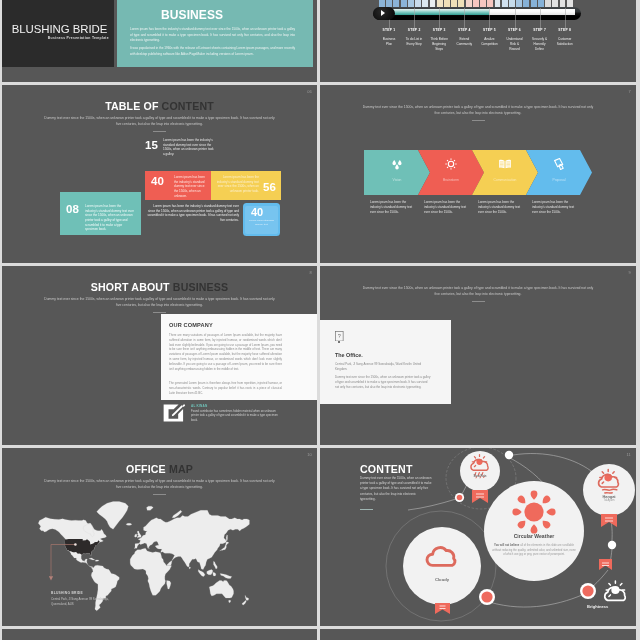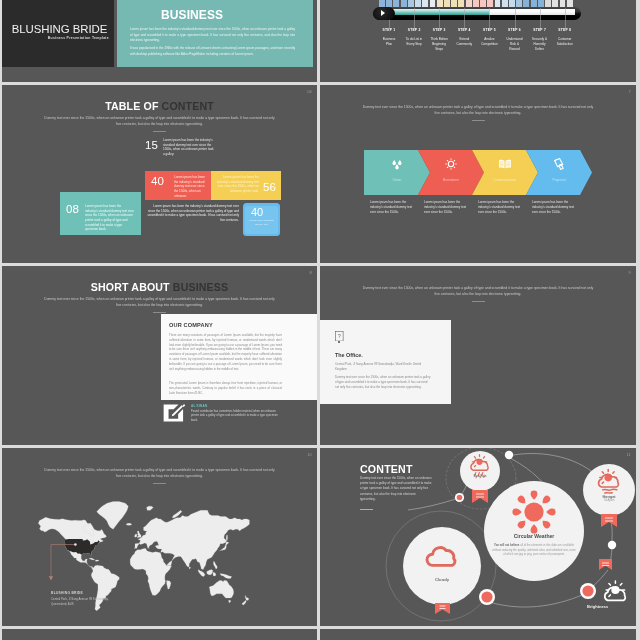--- a/index.html
+++ b/index.html
@@ -68,21 +68,21 @@
   
   #about-body{position:absolute;left:0;top:0;width:100%;height:100%;}
   .ab-chev{position:absolute;top:65px;height:45px;}
   .ab-lab{position:absolute;top:93px;font-size:3.3px;text-align:center;}
   .ab-tx{position:absolute;top:115px;width:48px;font-size:3.05px;line-height:1.62;color:#e3e3e3;}
   .ab-ico{position:absolute;top:72px;}
 
   
   #toc-body{position:absolute;left:0;top:0;width:100%;height:100%;}
   .toc-box{position:absolute;}
-  .toc-num{position:absolute;font-weight:normal;color:#ffffff;line-height:1;}
+  .toc-num{position:absolute;font-weight:bold;color:#ffffff;line-height:1;}
   .toc-tx{position:absolute;font-size:3.05px;line-height:1.52;color:#ffffff;}
 
   
   #steps-wrap{position:absolute;left:0;top:0;width:100%;height:100%;}
   .st-seg{position:absolute;top:96px;height:7px;}
   .st-barbg{position:absolute;left:53px;top:102.5px;width:208px;height:13px;border-radius:6.5px;
      background:linear-gradient(#44484b 0%,#2e3234 36%,#121212 50%,#000000 72%,#000000 100%);}
   .st-play{position:absolute;left:53px;top:102.5px;width:22px;height:13px;border-radius:6.5px;
      background:radial-gradient(circle at 40% 35%,#2a2a2a,#0b0b0b 80%);}
   .st-tri{position:absolute;left:61px;top:105.6px;width:0;height:0;border-left:4.6px solid #fff;
@@ -286,20 +286,21 @@
       <div class="lc-dot"></div>
       <div class="lc-h">The Office.</div>
       <div class="lc-a">Central Park, Jl Sung Avenue 99 Soerabaidja, Ward Kevilin United Kingdom.</div>
       <div class="lc-p">Dummy text ever since the 1500s, when an unknown printer took a galley of type and scrambled it to make a type specimen book. It has survived not only five centuries, but also the leap into electronic typesetting.</div>
     </div>
   </div>
 
   <div class="slide" id="s-map" style="left:2px;top:448px;width:315px;height:178px;">
     <div class="pnum">10</div>
     <div class="shead" style="top:16px;">
+      <div class="stitle"><b>OFFICE </b><i>MAP</i></div>
       <div class="ssub">Dummy text ever since the 1500s, when an unknown printer took a galley of type and scrambled it to make a type specimen book. It has survived not only five centuries, but also the leap into electronic typesetting.</div>
       <div class="rule"></div>
     </div>
     <div id="map-body">
       <div class="mp-wrap">
 <svg id="map-svg" width="219" height="116.3" viewBox="0 0 1000 500" preserveAspectRatio="none">
 <g fill="#ededed" stroke="#cdcdcd" stroke-width="0.9">
 <path d="M33.3 100.1 L38.9 88.5 L52.8 81.3 L66.7 74.4 L88.9 80.4 L108.3 82.8 L127.8 83.8 L144.4 80.4 L155.6 83.8 L175 86.6 L186.1 88.5 L202.8 86.6 L216.7 88.1 L233.3 88.5 L238.9 85.2 L250 88.5 L255.6 97.8 L261.1 102.3 L272.2 106.8 L280.6 111.1 L283.3 123.8 L283.3 137.8 L288.9 141.6 L286.1 152.9 L280.6 158.4 L275 154.8 L272.2 145.5 L266.7 145.5 L255.6 139.7 L247.2 135.8 L241.7 129.9 L238.9 121.7 L240.3 113.3 L250 109 L258.3 104.6 L263.9 100.1 L272.2 100.1 L277.8 109 L283.3 117.5 L288.9 125.8 L297.2 129.9 L305.6 131.9 L316.7 131.9 L322.2 125.8 L327.8 133.8 L333.3 145.5 L341.7 151.1 L344.4 158.4 L336.1 162 L327.8 163.8 L319.4 165.6 L316.7 167.4 L322.2 170.9 L330.6 176 L322.2 179.5 L315.3 181.1 L308.3 184.5 L304.2 189.5 L294.4 196 L290.3 204 L288.9 211.8 L283.3 216.4 L275 224 L275 238.9 L270.8 236 L269.4 230 L263.9 228.5 L255.6 228.5 L250 231.5 L238.9 230 L230.6 235.1 L229.2 241.8 L229.2 251.9 L236.1 261.3 L244.4 261.9 L248.6 254.8 L255.6 253.3 L256.9 256.2 L254.2 261.9 L247.2 261.9 L243.1 268.9 L236.1 267.5 L230.6 268.9 L225 267.5 L219.4 264.7 L211.1 260.4 L206.7 256.2 L206.9 249 L197.2 249 L188.9 238.9 L183.3 234.5 L181.9 228.5 L175 220.7 L165.3 214.9 L161.1 207.1 L155.6 197.6 L155.6 186.2 L155.6 176 L158.3 169.1 L152.8 163.8 L144.4 154.8 L136.1 147.3 L127.8 137.8 L119.4 131.9 L111.1 126.6 L97.2 123.8 L86.1 125.8 L77.8 129.9 L69.4 135.8 L61.1 137.8 L55.6 131.9 L47.2 131.9 L38.9 123.8 L44.4 113.3 L33.3 100.1 Z"></path>
 <path d="M243.1 268.9 L247.2 261.9 L254.2 261.9 L255.6 268.9 L258.3 277.2 L265.3 282.8 L269.4 286.9 L277.8 289.7 L284.7 291.6 L280.6 286.6 L270.8 286.1 L263.9 281.4 L256.9 275.9 L251.4 270.3 L243.1 268.9 Z"></path>
 <path d="M375 125.8 L361.1 117.5 L352.8 104.6 L347.2 90.9 L338.9 81.3 L325 71.4 L311.1 61 L300 50 L311.1 38.6 L325 26.5 L347.2 13.6 L375 6.9 L402.8 6.9 L430.6 13.6 L444.4 26.5 L438.9 44.4 L427.8 61 L416.7 76.4 L402.8 90.9 L388.9 109 L375 125.8 Z"></path>

